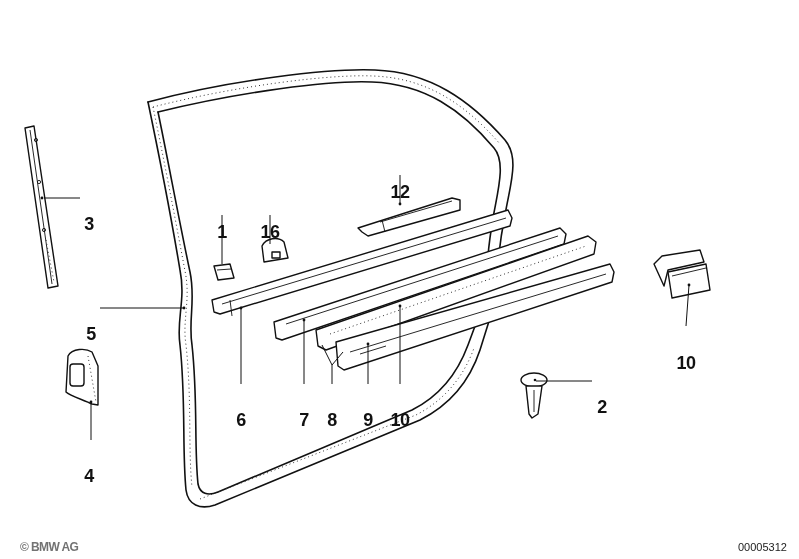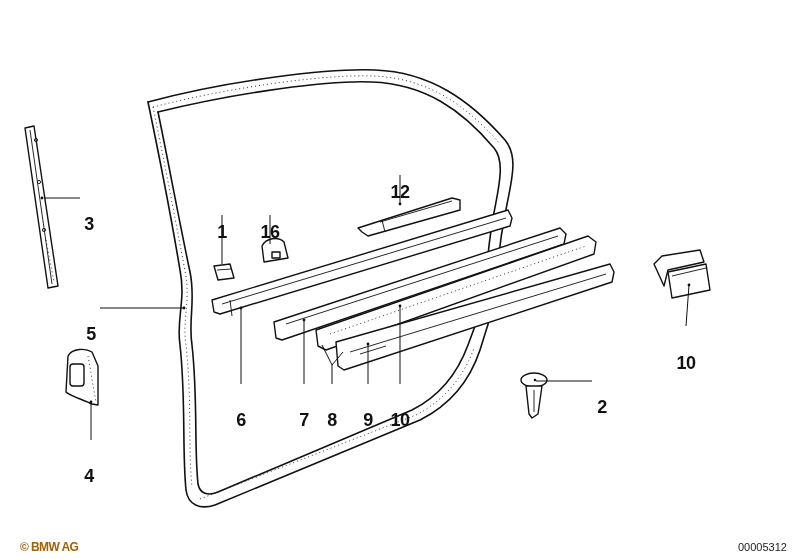--- a/index.html
+++ b/index.html
@@ -6,21 +6,21 @@
   body { width: 799px; height: 559px; position: relative; overflow: hidden; font-family: "Liberation Sans", sans-serif; }
   #diagram { position: absolute; left: 0; top: 0; width: 799px; height: 559px; }
   .callout {
     position: absolute; font-family: "Liberation Sans", sans-serif; font-weight: bold;
     font-size: 18px; color: #111; line-height: 1; transform: translate(-50%, -50%);
     letter-spacing: -0.5px;
     margin-top: 26px;
   }
   .copyright {
     position: absolute; left: 20px; top: 540px; font-family: "Liberation Sans", sans-serif;
-    font-weight: bold; font-size: 12px; color: #a16207; letter-spacing: -0.6px;
+    font-weight: bold; font-size: 12px; color: #737373; letter-spacing: -0.6px;
   }
   .docnum {
     position: absolute; left: 738px; top: 541px; font-family: "Liberation Sans", sans-serif;
     font-size: 11px; color: #222;
   }
   svg .ol { fill: none; stroke: #111; stroke-width: 1.6; stroke-linejoin: round; stroke-linecap: round; }
   svg .thin { fill: none; stroke: #111; stroke-width: 0.9; }
   svg .lead { fill: none; stroke: #111; stroke-width: 1; }
   svg .part { fill: #fff; stroke: #111; stroke-width: 1.4; stroke-linejoin: round; }
   svg .dot { fill: #111; }

